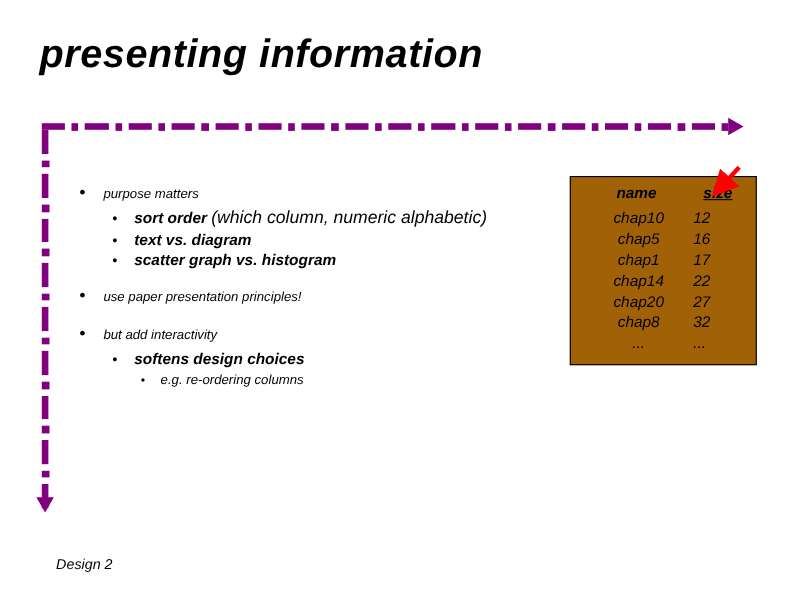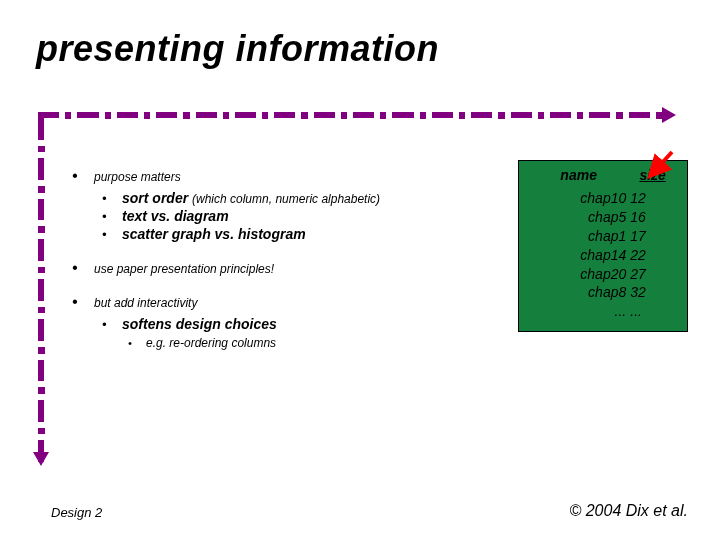--- a/index.html
+++ b/index.html
@@ -19,32 +19,32 @@
   ul { list-style: none; }
   .lvl1 > li { margin-bottom: 18px; }
   .lvl1 > li > .row { display: flex; align-items: baseline; }
   .lvl1 .bullet1 { width: 22px; flex-shrink: 0; font-size: 16px; line-height: 1; }
   .lvl1 .txt1 { font-size: 12px; }
   .lvl2 { margin-top: 6px; margin-left: 30px; }
   .lvl2 > li { margin-bottom: 2px; }
   .lvl2 > li > .row { display: flex; align-items: baseline; }
   .lvl2 .bullet2 { width: 20px; flex-shrink: 0; font-size: 13px; line-height: 1; }
   .lvl2 .txt2 { font-size: 14px; font-weight: 700; }
-  .lvl2 .txt2 .paren { font-weight: 400; font-size: 12px; }
+  .lvl2 .txt2 .paren { font-weight: 400; font-size: 16px; }
   .lvl3 { margin-top: 4px; margin-left: 26px; }
   .lvl3 > li > .row { display: flex; align-items: baseline; }
   .lvl3 .bullet3 { width: 18px; flex-shrink: 0; font-size: 11px; line-height: 1; }
   .lvl3 .txt3 { font-size: 12px; }
 
-  .table-wrap { position: absolute; right: 32px; top: 160px; width: 170px; border: 1px solid #000; background: #15803d; padding: 6px 10px 10px 10px; }
+  .table-wrap { position: absolute; right: 32px; top: 160px; width: 170px; border: 1px solid #000; background: #a16207; padding: 6px 10px 10px 10px; }
   .table-wrap table { width: 100%; border-collapse: collapse; font-size: 14px; }
   .table-wrap th { text-align: center; font-weight: 700; padding-bottom: 6px; }
   .table-wrap th.size { text-decoration: underline; }
   .table-wrap td { padding: 0 2px; font-size: 14px; line-height: 1.35; }
-  .table-wrap td.name { text-align: right; padding-left: 6px; }
+  .table-wrap td.name { text-align: center; padding-left: 6px; }
   .table-wrap td.size { padding-right: 6px; }
 
   .size-arrow { position: absolute; right: 40px; top: 150px; pointer-events: none; }
   .size-arrow svg { overflow: visible; }
 
   .footer-left  { position: absolute; left: 51px;  bottom: 20px; font-size: 13px; }
   .footer-right { position: absolute; right: 32px; bottom: 20px; font-size: 16px; }
 </style>
 </head>
 <body>
@@ -215,15 +215,14 @@
       <defs>
         <marker id="redhead" markerWidth="6" markerHeight="6" refX="5" refY="3" orient="auto">
           <path d="M0,0 L6,3 L0,6 Z" fill="#ff0000"></path>
         </marker>
       </defs>
       <line x1="32" y1="2" x2="10" y2="26" stroke="#ff0000" stroke-width="4" marker-end="url(#redhead)"></line>
     </svg>
   </div>
 
   <div class="footer-left">Design 2</div>
-  <div class="footer-right">© 2004 Dix et al.</div>
 
 </div>
 
 </body></html>

